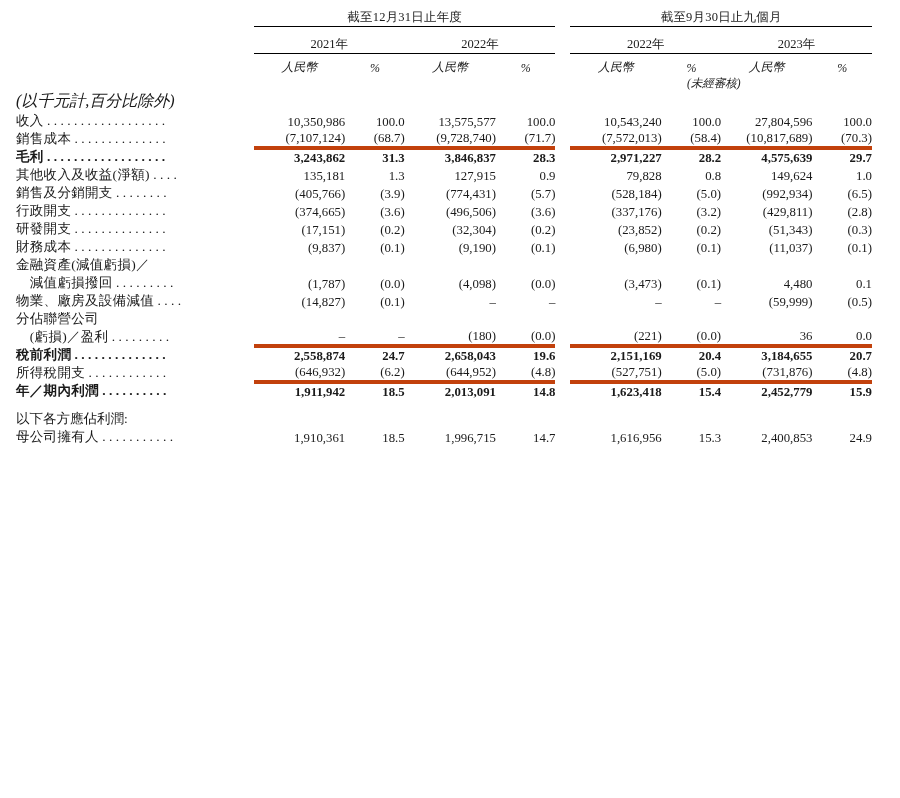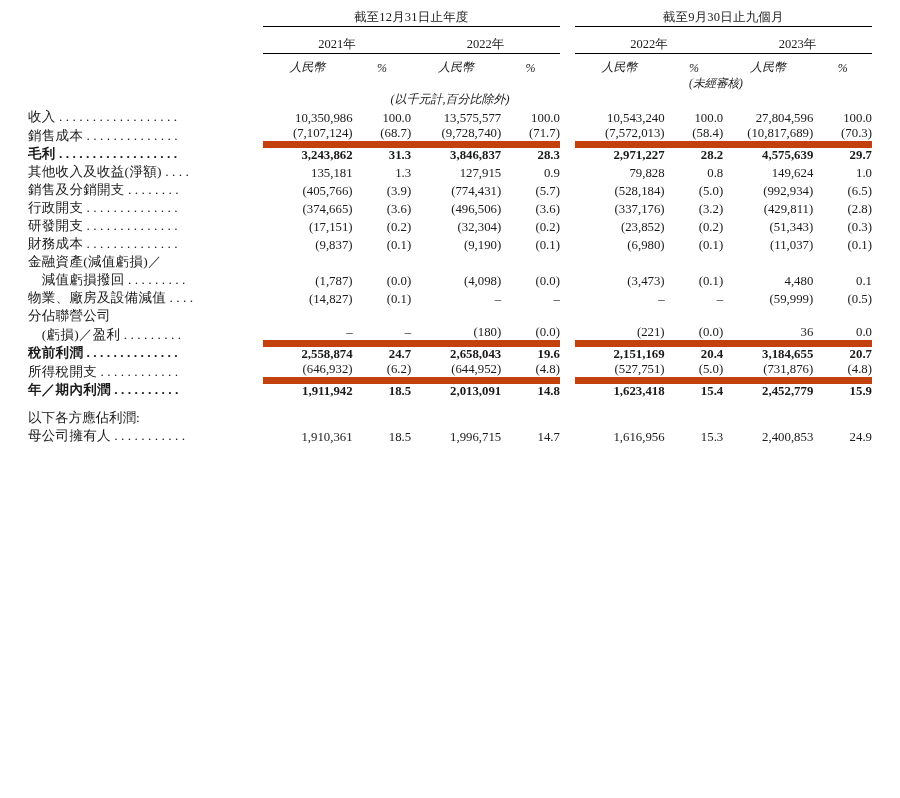--- a/index.html
+++ b/index.html
@@ -12,21 +12,21 @@
     height: 798px;
     font-family: "Liberation Serif", "DejaVu Serif", serif;
     color: #1a1a1a;
     overflow: hidden;
   }
   .page {
     position: relative;
     width: 900px;
     height: 798px;
     box-sizing: border-box;
-    padding: 6px 28px 0 28px;
+    padding: 6px 28px 0 16px;
   }
   table.fin {
     width: 100%;
     border-collapse: collapse;
     table-layout: fixed;
   }
   table.fin td, table.fin th {
     padding: 0;
     vertical-align: bottom;
     font-weight: normal;
@@ -61,22 +61,22 @@
   .hdr-row-top td { height: 20px; }
   .hdr-row-year td { height: 26px; padding-top: 10px;}
   .hdr-row-unit td { height: 22px; padding-top: 8px; }
   .hdr-note {
     text-align: center;
     font-size: 11.5px;
     font-style: italic;
     padding-top: 3px;
   }
   .unit-note-row td {
-    text-align: center;
-    font-size: 12px;
+    text-align: left;
+    font-size: 16px;
     font-style: italic;
     padding-top: 16px;
     padding-bottom: 22px;
   }
   .label {
     font-size: 13.5px;
     white-space: nowrap;
     letter-spacing: 0.3px;
     padding-top: 4px;
     padding-bottom: 4px;
@@ -92,21 +92,21 @@
   }
   .pct {
     text-align: right;
     font-size: 12.8px;
     font-family: "Liberation Serif", serif;
     padding-top: 4px;
     padding-bottom: 4px;
     white-space: nowrap;
   }
   tr.bold .label, tr.bold .num, tr.bold .pct { font-weight: bold; }
-  tr.ruled .num, tr.ruled .pct { border-top: 7px solid #c2410c; }
+  tr.ruled .num, tr.ruled .pct { border-top: 4px solid #c2410c; }
   tr.spacer td { height: 10px; }
   .sect-label { font-size: 13.5px; padding-top: 10px; padding-bottom: 2px; }
 </style>
 </head>
 <body>
 
 <div class="page">
   <table class="fin">
     <colgroup>
       <col class="c-label">

